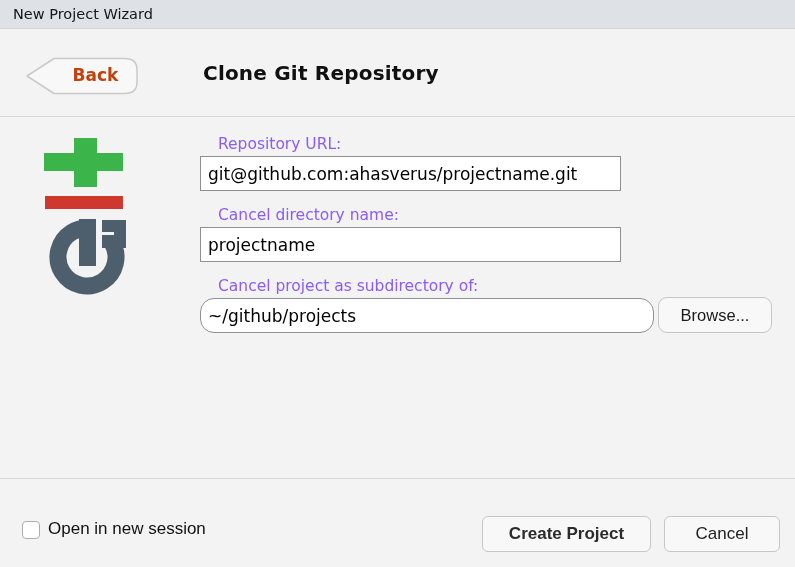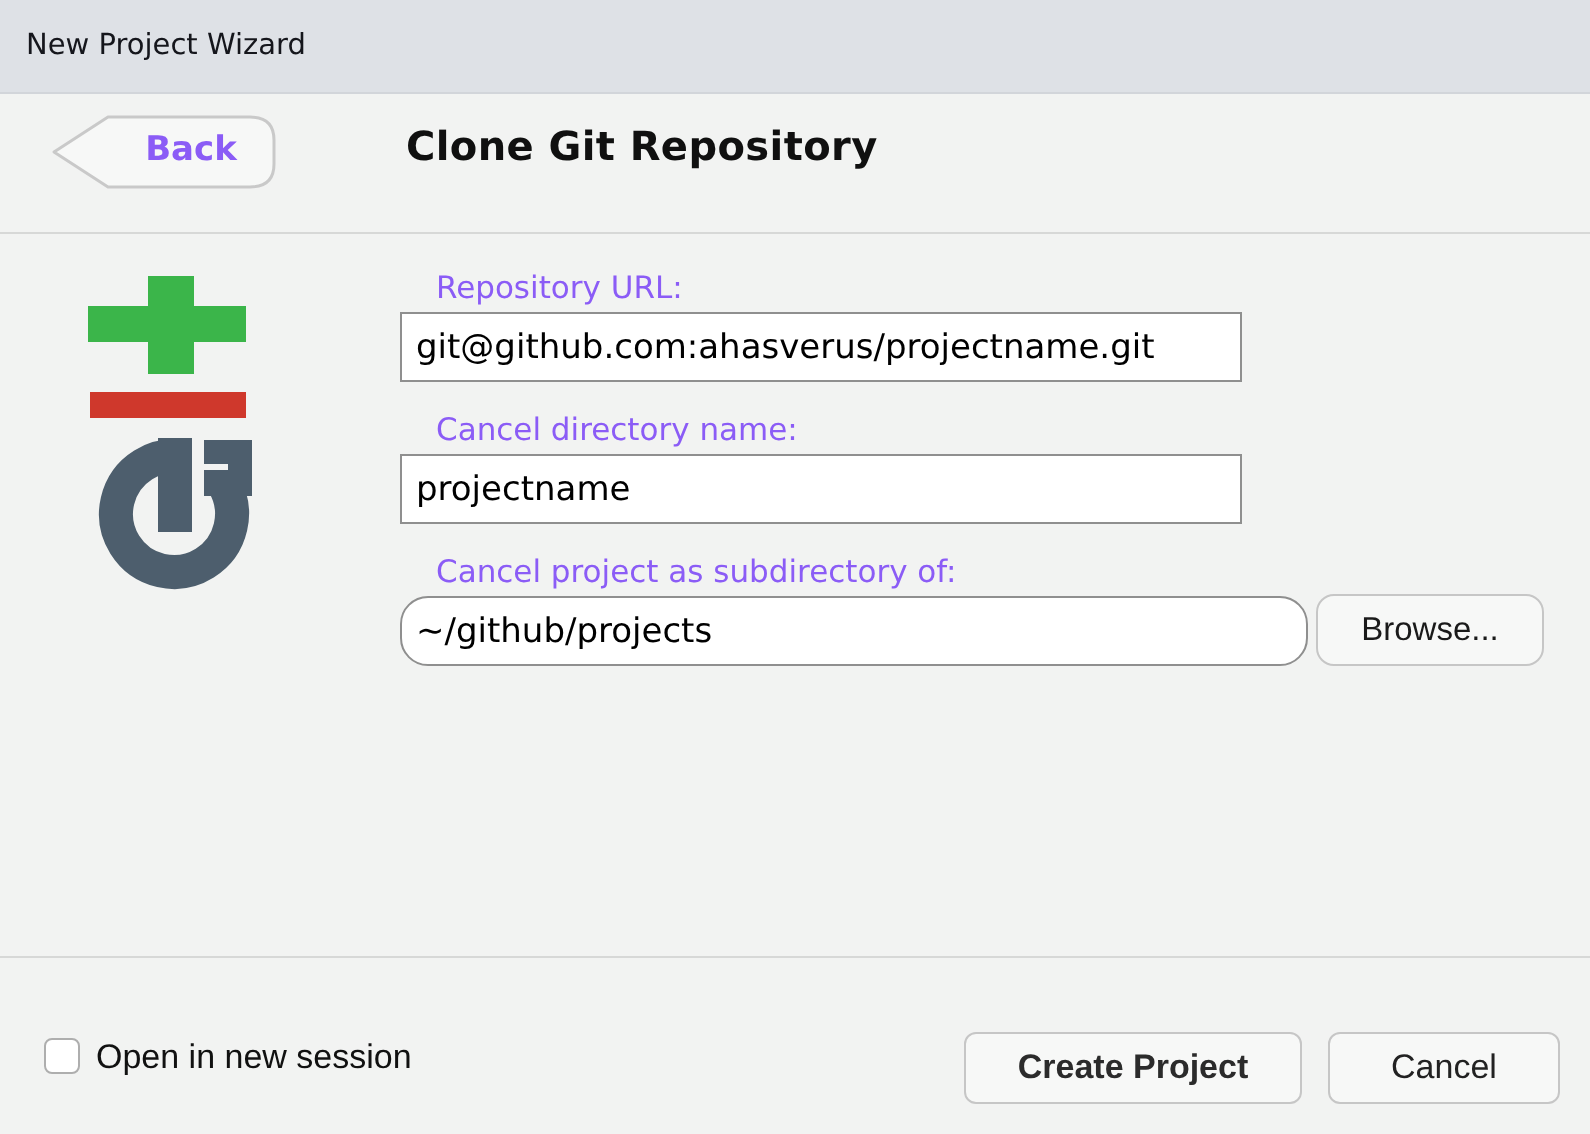--- a/index.html
+++ b/index.html
@@ -5,33 +5,33 @@
   html,body { margin:0; padding:0; }
   body {
     width:795px; height:567px; position:relative; overflow:hidden;
     background:#f2f3f2;
     font-family:"DejaVu Sans", sans-serif;
     -webkit-font-smoothing:antialiased;
   }
 
   
   .titlebar {
-    position:absolute; top:0; left:0; right:0; height:47px;
+    position:absolute; top:0; left:0; right:0; height:29px;
     background:#dee1e6; border-bottom:1px solid #d2d5da;
     display:flex; align-items:center; padding-left:13px;
     font-size:14.5px; color:#15161c; box-sizing:border-box;
   }
 
   
   .back-btn { position:absolute; left:24px; top:57px; width:117px; height:38px; cursor:pointer; }
   .back-btn svg { position:absolute; left:0; top:0; }
   .back-btn .label {
     position:absolute; left:28px; top:0; right:2px; bottom:3px;
     display:flex; align-items:center; justify-content:center;
-    font-size:17px; font-weight:bold; color:#8b5cf6;
+    font-size:17px; font-weight:bold; color:#c2410c;
   }
   .page-title {
     position:absolute; left:203px; top:61px;
     font-size:20px; font-weight:bold; color:#101010; letter-spacing:.2px;
   }
   .divider { position:absolute; left:0; right:0; height:1px; background:#d7d8d7; }
   .divider.top { top:116px; }
   .divider.bottom { top:478px; }
 
   
@@ -50,21 +50,21 @@
   .row { display:flex; align-items:flex-start; }
   .row input.text { width:454px; margin-bottom:0;border-radius:14px; }
   .browse-btn {
     box-sizing:border-box; width:114px; height:36px; margin-left:4px; margin-top:-1px;
     background:#f7f8f7; border:1px solid #c6c6c6; border-radius:9px;
     font-family:"Liberation Sans", sans-serif; font-size:16.5px; color:#1a1a1a;
     cursor:pointer;
   }
 
   
-  .checkbox-row { position:absolute; left:22px; top:519px; display:flex; align-items:flex-start; }
+  .checkbox-row { position:absolute; left:22px; top:519px; display:flex; align-items:flex-end; }
   .checkbox {
     width:18px; height:18px; box-sizing:border-box;
     background:#fff; border:1px solid #aeaeae; border-radius:4px; cursor:pointer;
   }
   .checkbox-label {
     margin-left:8px; font-family:"Liberation Sans", sans-serif;
     font-size:17px; color:#111;
   }
   .btn {
     position:absolute; top:516px; height:36px; box-sizing:border-box;

